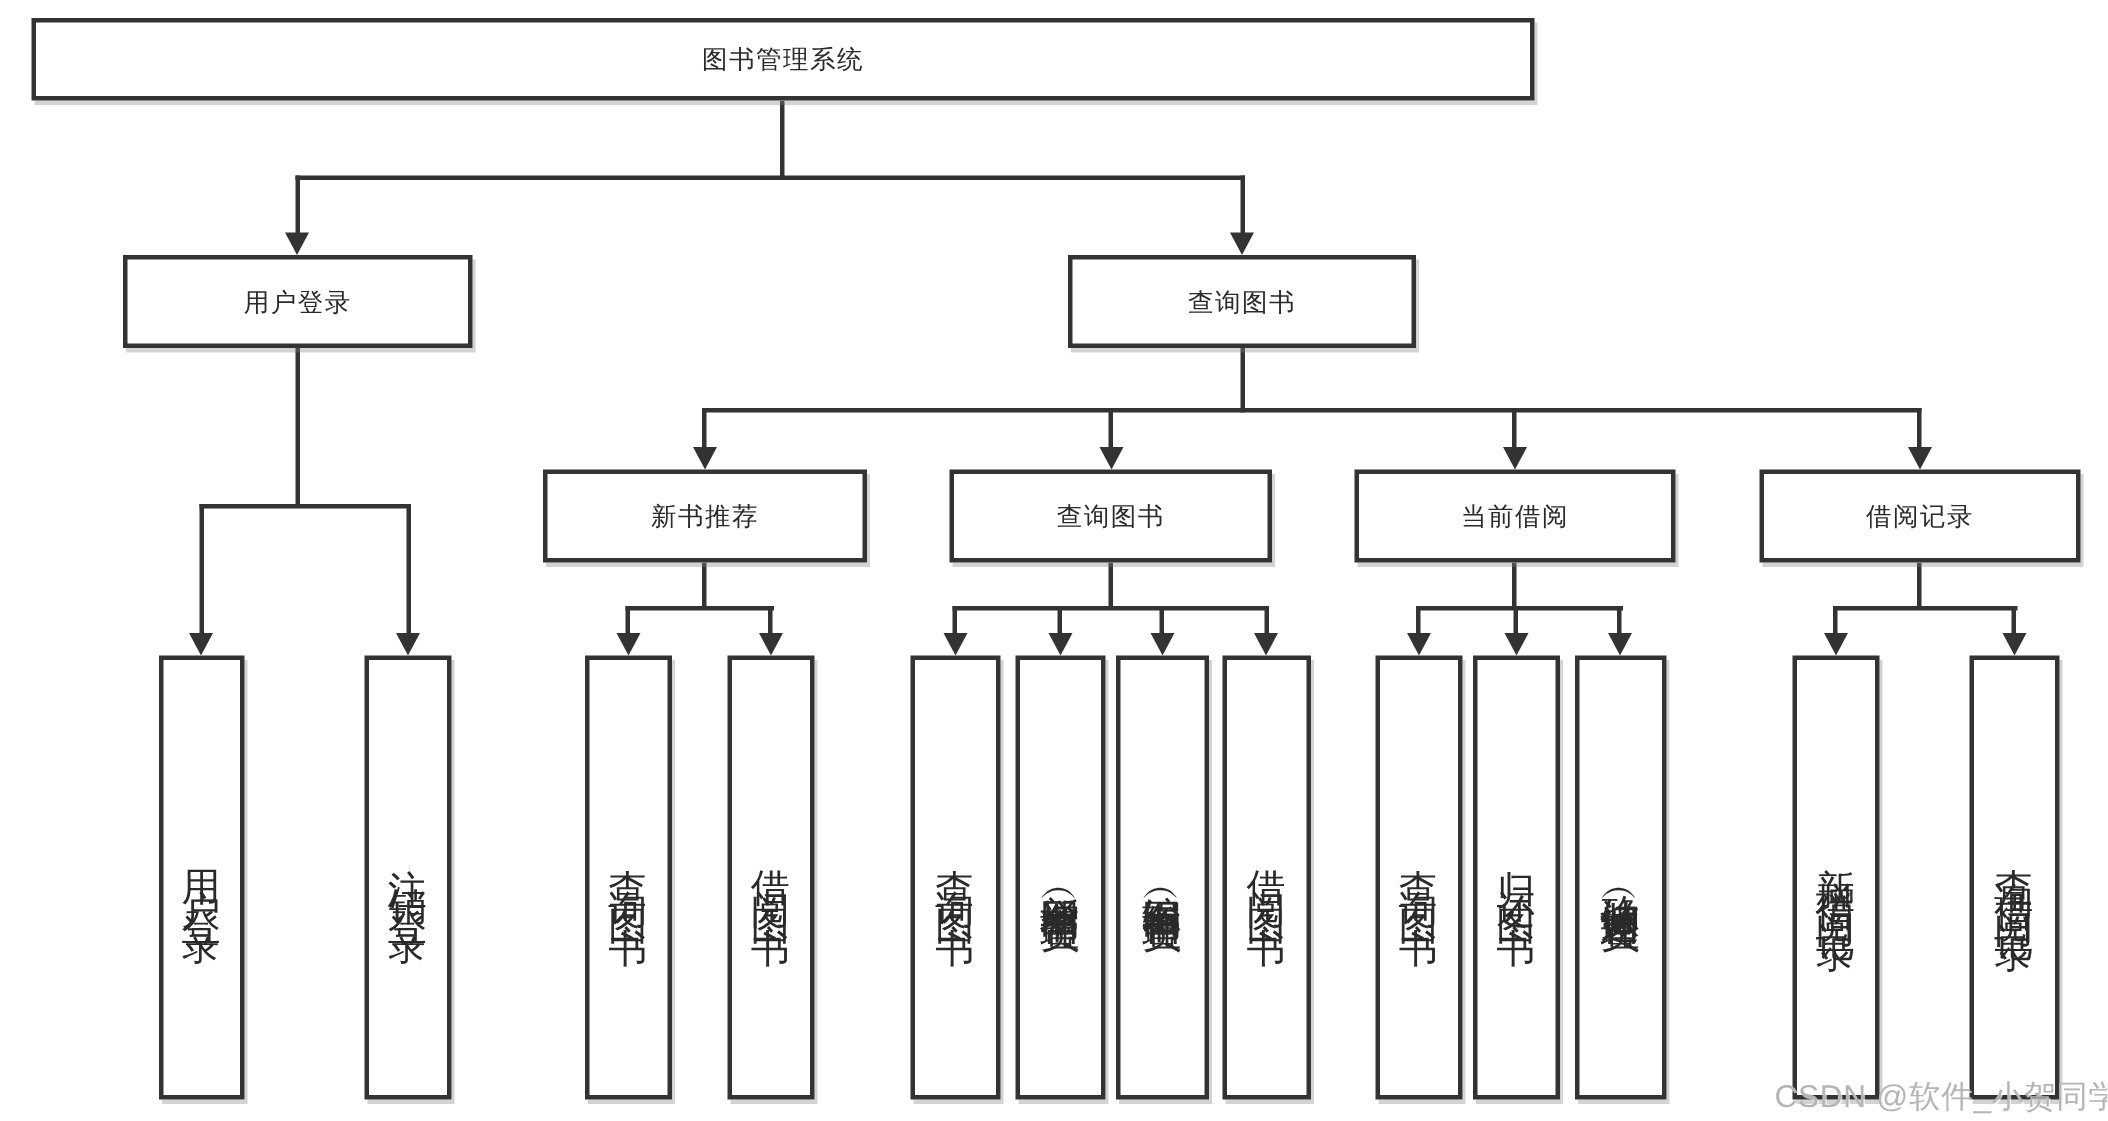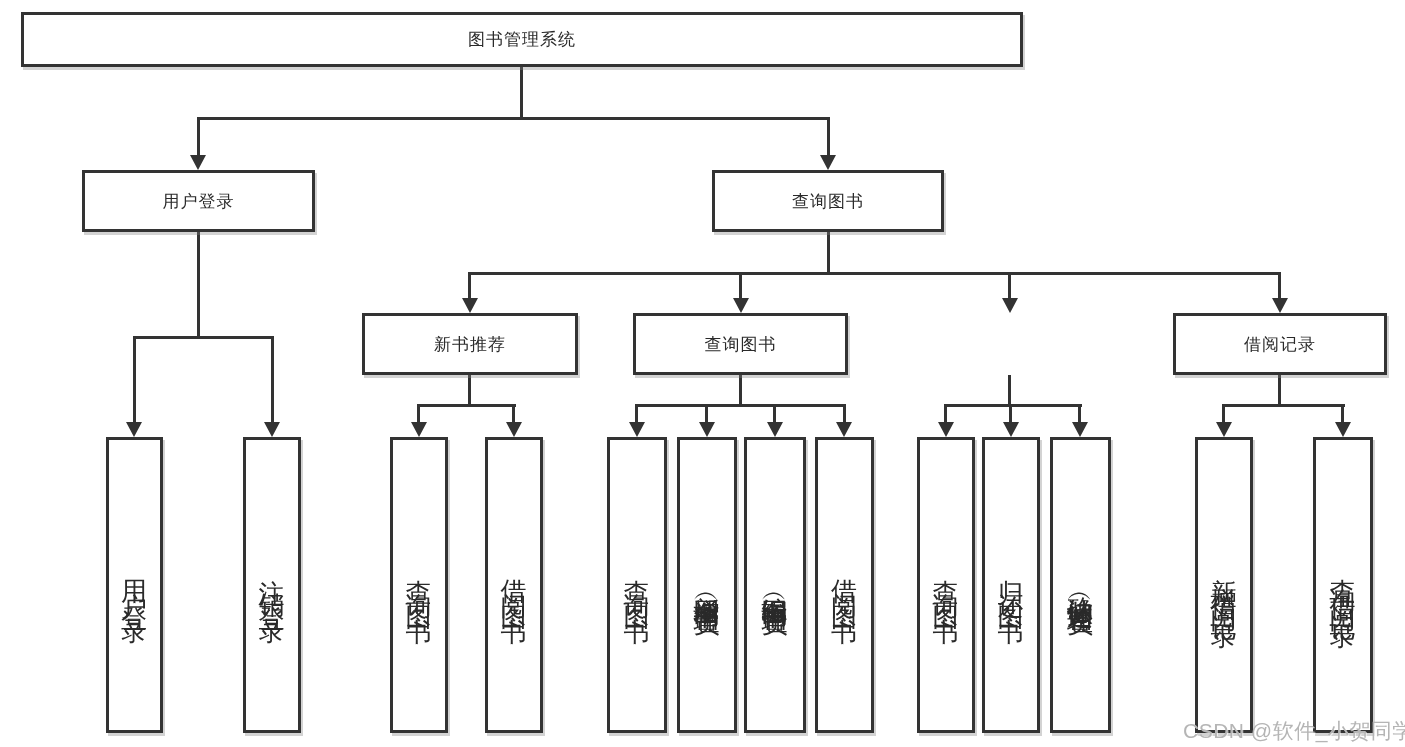--- a/index.html
+++ b/index.html
@@ -41,20 +41,21 @@
   <div class="node" style="left:21px;top:12px;width:1002px;height:55px">图书管理系统</div>
 
   <div class="node" style="left:82px;top:170px;width:233px;height:62px">用户登录</div>
 
   <div class="node" style="left:712px;top:170px;width:232px;height:62px">查询图书</div>
 
   <div class="node" style="left:362px;top:313px;width:216px;height:62px">新书推荐</div>
 
   <div class="node" style="left:633px;top:313px;width:215px;height:62px">查询图书</div>
 
+  <div class="node" style="left:903px;top:313px;width:214px;height:62px">当前借阅</div>
 
   <div class="node" style="left:1173px;top:313px;width:214px;height:62px">借阅记录</div>
 
   <div class="node v sp" style="left:106px;top:437px;width:57px;height:296px">用户登录</div>
 
   <div class="node v sp" style="left:243px;top:437px;width:58px;height:296px">注销登录</div>
 
   <div class="node v sp" style="left:390px;top:437px;width:58px;height:296px">查询图书</div>
 
   <div class="node v sp" style="left:485px;top:437px;width:58px;height:296px">借阅图书</div>

